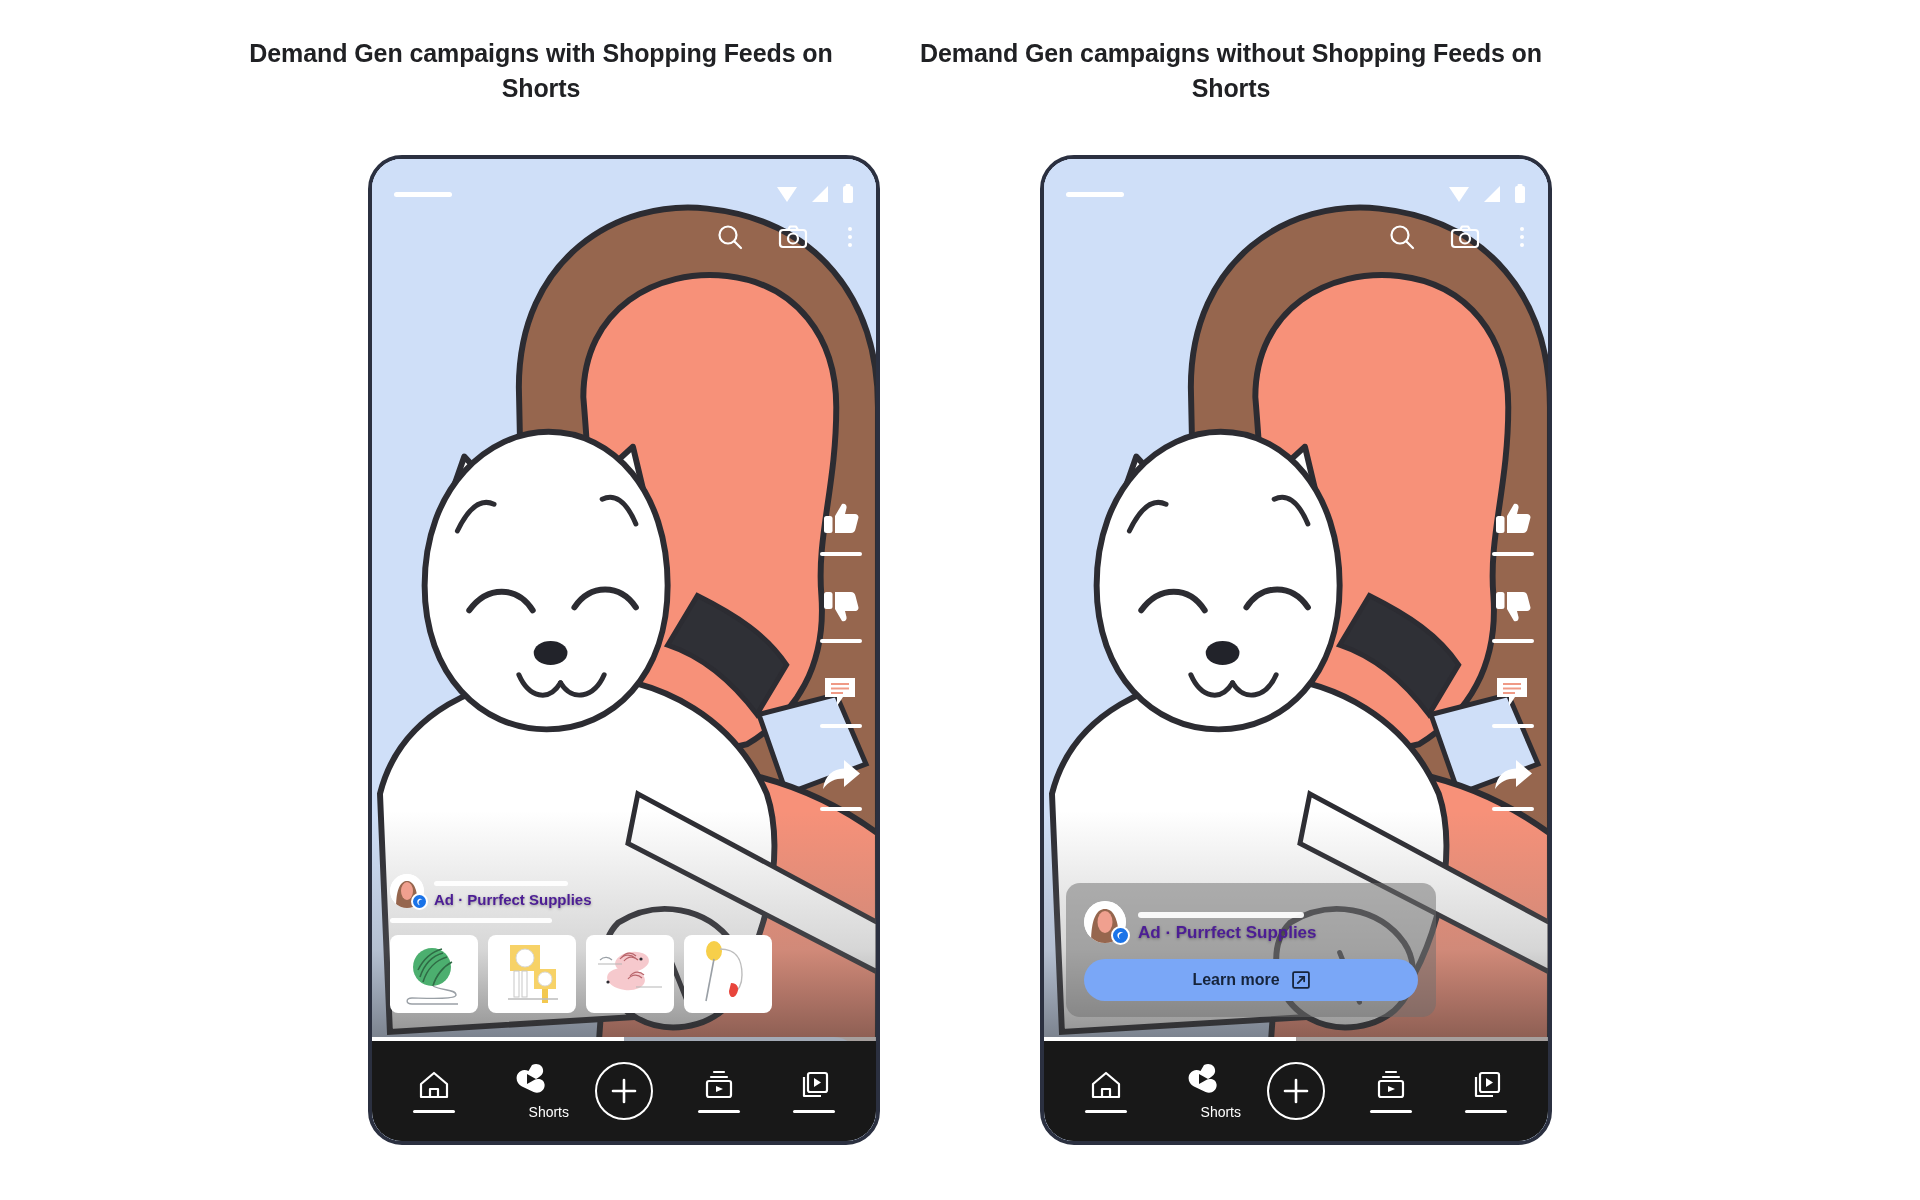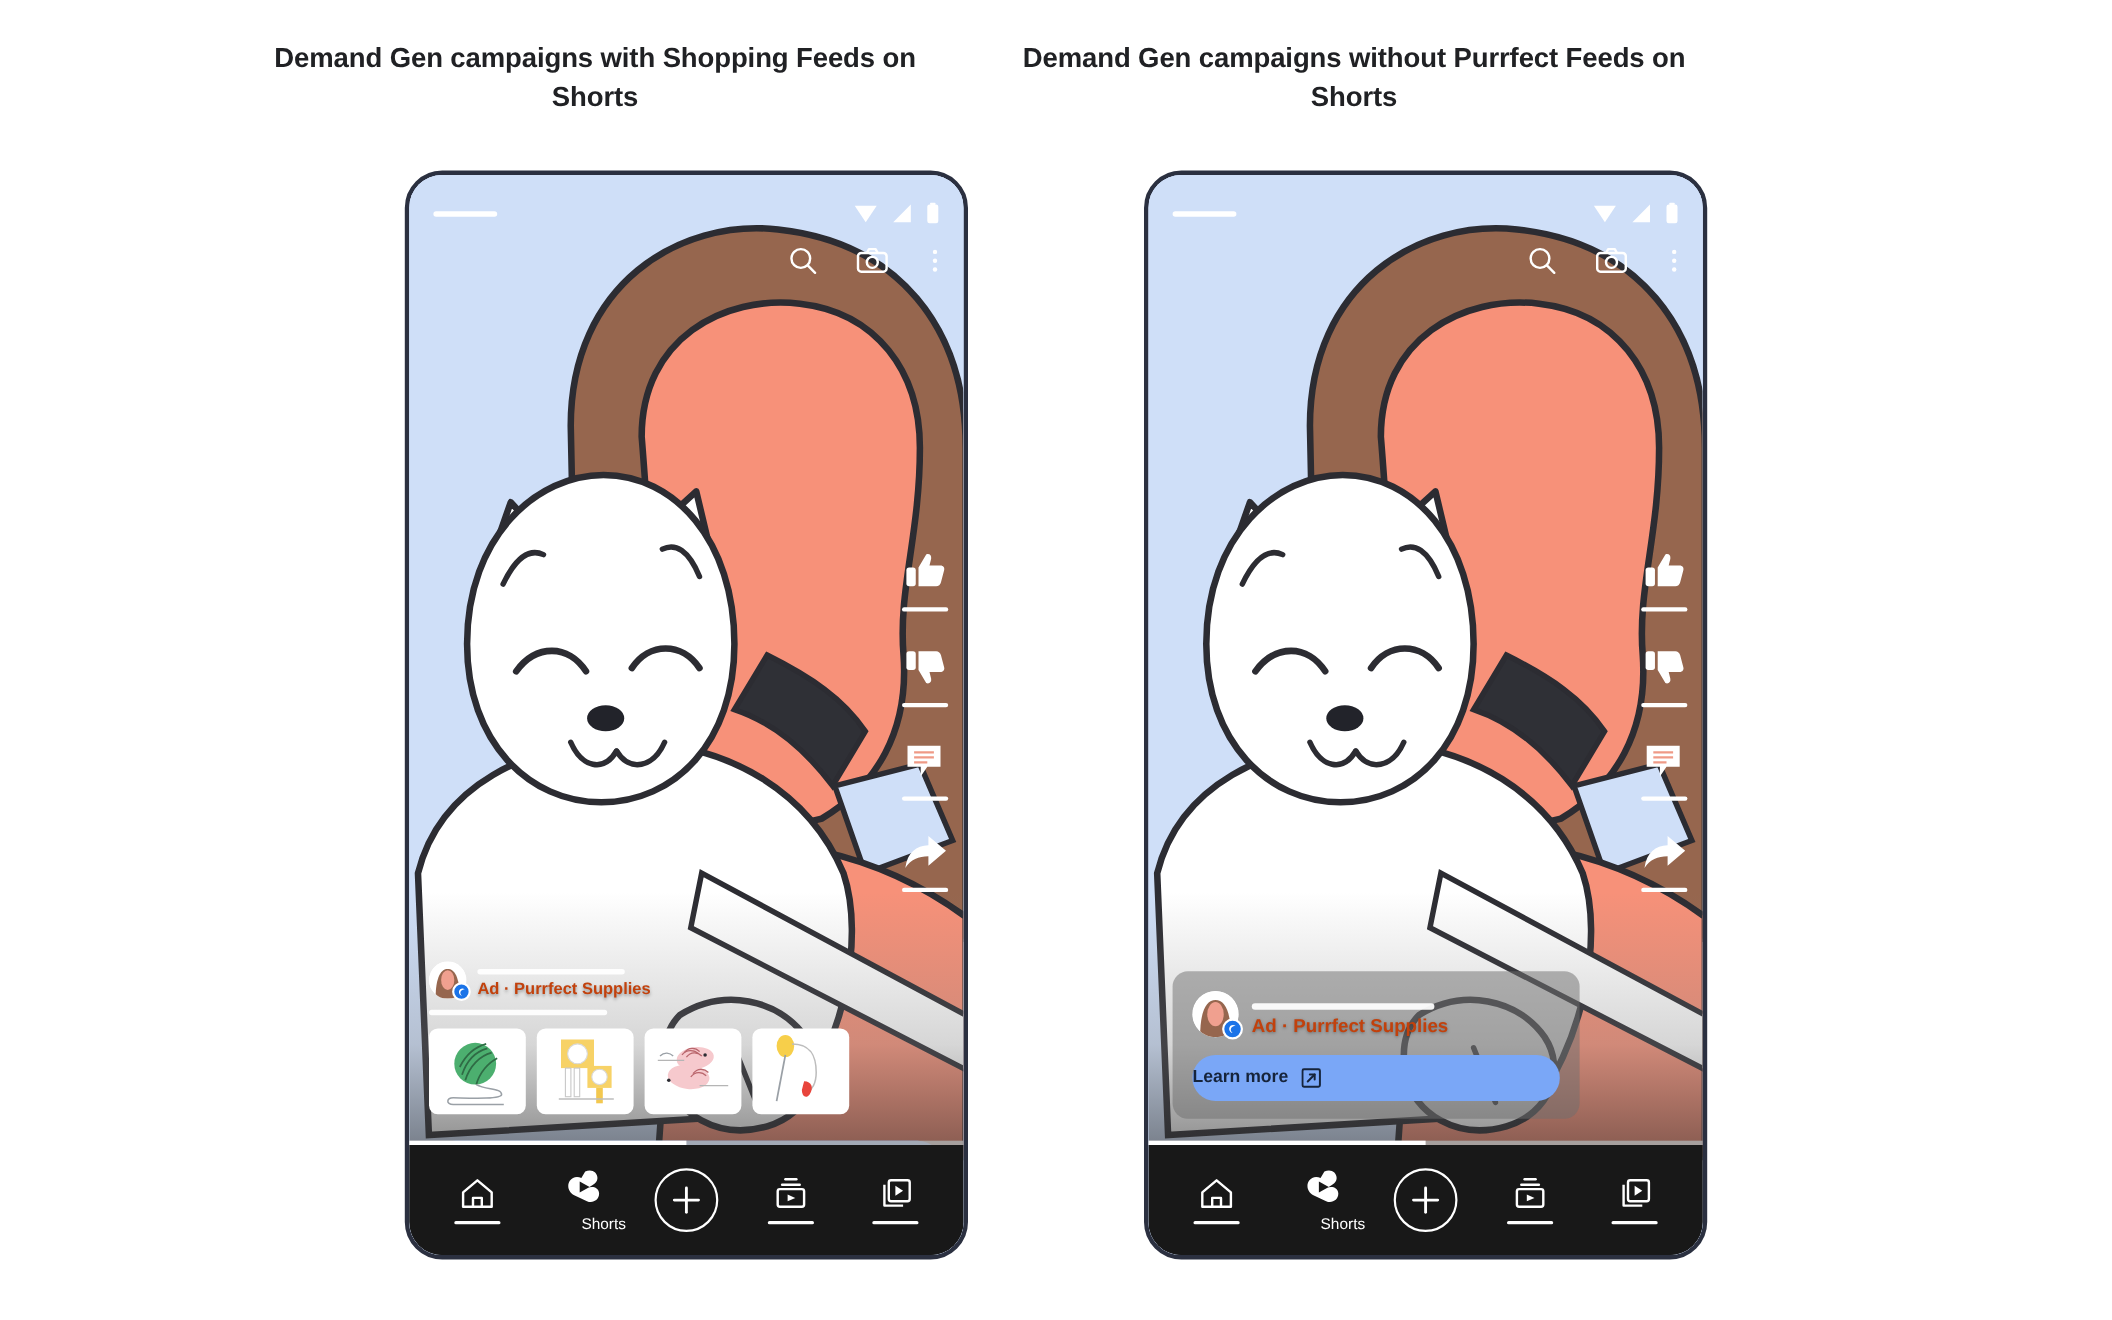--- a/index.html
+++ b/index.html
@@ -94,40 +94,40 @@
   .badge {
     position: absolute; right: -4px; bottom: -2px;
     width: 17px; height: 17px; border-radius: 50%;
     background: #1a73e8; border: 2px solid #ffffff;
     display: flex; align-items: center; justify-content: center;
   }
   .ad-texts { display: flex; flex-direction: column; gap: 5px; }
   .ph-line { height: 5px; background: rgba(255,255,255,0.93); border-radius: 3px; }
   .ph-line.w1 { width: 134px; }
   .advertiser {
-    color: #c2410c; font-size: 15px; font-weight: bold;
+    color: #4c1d95; font-size: 15px; font-weight: bold;
     text-shadow: 0 1px 3px rgba(0,0,0,0.35);
     white-space: nowrap;
   }
   .ph-line.w2 { width: 162px; margin-top: 10px; }
   
   .carousel {
     position: absolute; left: 18px; bottom: 128px;
     display: flex; gap: 10px;
   }
   .pcard {
     width: 88px; height: 78px;
     background: #ffffff; border-radius: 8px;
     display: flex; align-items: center; justify-content: center;
     overflow: hidden; flex: none;
   }
   .pcard svg { width: 100%; height: 100%; display: block; }
   
   .cta {
-    display: flex; align-items: center; gap: 12px;
+    display: flex; align-items: center; justify-content: center; gap: 12px;
     background: #7aa7f7; color: #16243b;
     border-radius: 24px; border: none;
     font-size: 19px; font-weight: bold;
     font-family: "Liberation Sans", sans-serif;
     cursor: pointer;
   }
   .cta.shop {
     position: absolute; left: 18px; right: 18px; bottom: 56px; height: 48px;
   }
   
@@ -172,21 +172,21 @@
     display: flex; align-items: center; justify-content: center;
   }
 </style>
 </head>
 <body>
 
 <div class="page">
 
   <div class="titles">
     <div class="title">Demand Gen campaigns with Shopping Feeds on Shorts</div>
-    <div class="title">Demand Gen campaigns without Purrfect Feeds on Shorts</div>
+    <div class="title">Demand Gen campaigns without Shopping Feeds on Shorts</div>
   </div>
 
   <div class="phones">
 
     <div class="phone">
 
       <div class="scene">
         <svg viewBox="0 0 512 990" preserveAspectRatio="xMidYMid slice">
           <rect x="0" y="0" width="512" height="990" fill="#cfdff8"></rect>
 

